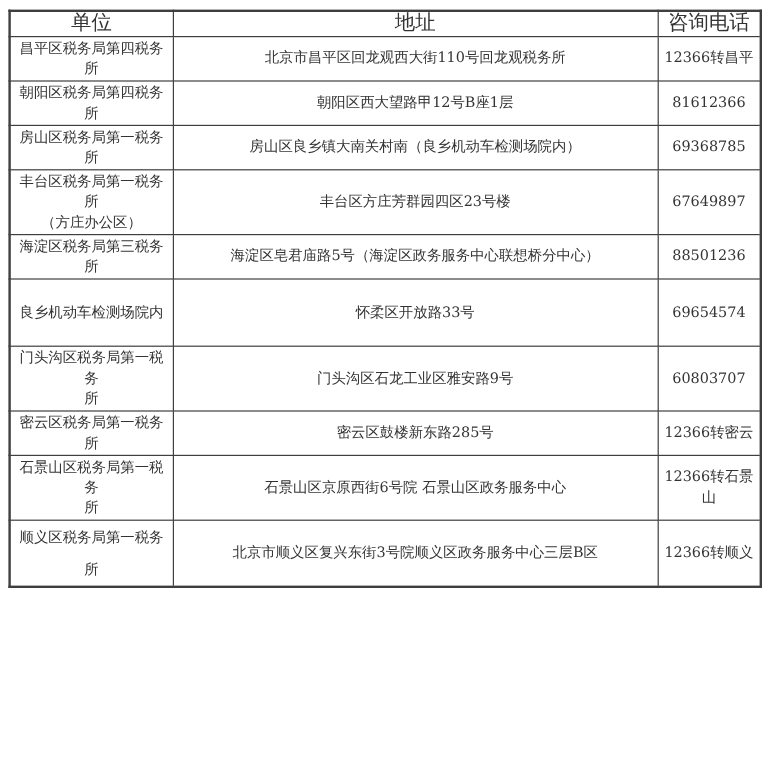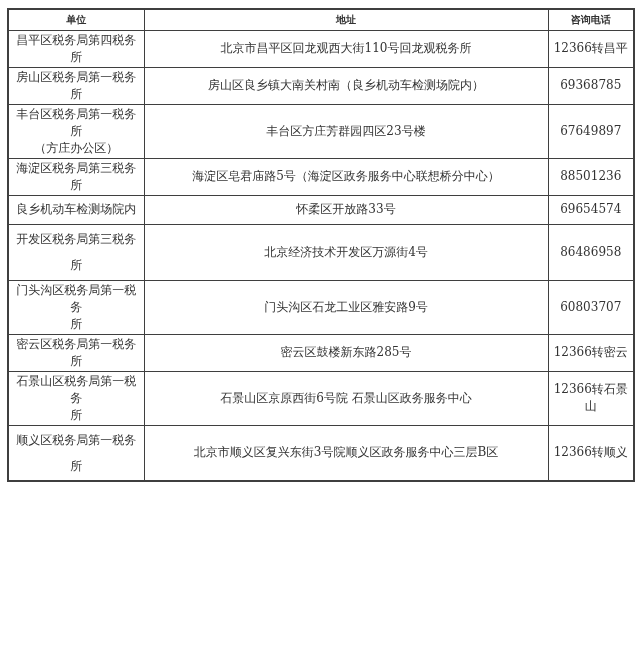--- a/index.html
+++ b/index.html
@@ -32,21 +32,21 @@
     border: 1px solid #3f3f3f;
     vertical-align: middle;
     font-size: 12px;
     line-height: 17px;
     padding: 1px 2px;
     overflow: hidden;
     text-align: center;
     color: #333333;
   }
   thead tr { height: 21px; }
-  th { font-weight: bold; font-size: 10px; }
+  th { font-weight: normal; font-size: 17px; }
   tbody tr { height: 29px; }
   td.unit { white-space: pre-line; }
   td.address { white-space: pre-line; text-align: center; }
   
   tbody tr:nth-child(6), tbody tr:nth-child(13) { height: 56px; }
   tbody tr:nth-child(10) { height: 52px; }
   tbody tr:nth-child(6) td.unit,
   tbody tr:nth-child(10) td.unit,
   tbody tr:nth-child(13) td.unit { line-height: 26px; }
   
@@ -77,44 +77,44 @@
         <th>咨询电话</th>
       </tr>
     </thead>
     <tbody>
         <tr>
     <td class="unit">昌平区税务局第四税务所</td>
     <td class="address">北京市昌平区回龙观西大街110号回龙观税务所</td>
     <td class="phone">12366转昌平</td>
   </tr>
         <tr>
+    <td class="unit">朝阳区税务局第四税务所</td>
+    <td class="address">朝阳区西大望路甲12号B座1层</td>
+    <td class="phone">81612366</td>
+  </tr>
+        <tr>
     <td class="unit">房山区税务局第一税务所</td>
     <td class="address">房山区良乡镇大南关村南（良乡机动车检测场院内）</td>
     <td class="phone">69368785</td>
   </tr>
         <tr>
     <td class="unit">丰台区税务局第一税务所
 （方庄办公区）</td>
     <td class="address">丰台区方庄芳群园四区23号楼</td>
     <td class="phone">67649897</td>
   </tr>
         <tr>
     <td class="unit">海淀区税务局第三税务所</td>
     <td class="address">海淀区皂君庙路5号（海淀区政务服务中心联想桥分中心）</td>
     <td class="phone">88501236</td>
   </tr>
         <tr>
     <td class="unit">良乡机动车检测场院内</td>
     <td class="address">怀柔区开放路33号</td>
     <td class="phone">69654574</td>
-  </tr>
-        <tr>
-    <td class="unit">开发区税务局第三税务所</td>
-    <td class="address">北京经济技术开发区万源街4号</td>
-    <td class="phone">86486958</td>
   </tr>
         <tr>
     <td class="unit">门头沟区税务局第一税务
 所</td>
     <td class="address">门头沟区石龙工业区雅安路9号</td>
     <td class="phone">60803707</td>
   </tr>
         <tr>
     <td class="unit">密云区税务局第一税务所</td>
     <td class="address">密云区鼓楼新东路285号</td>

